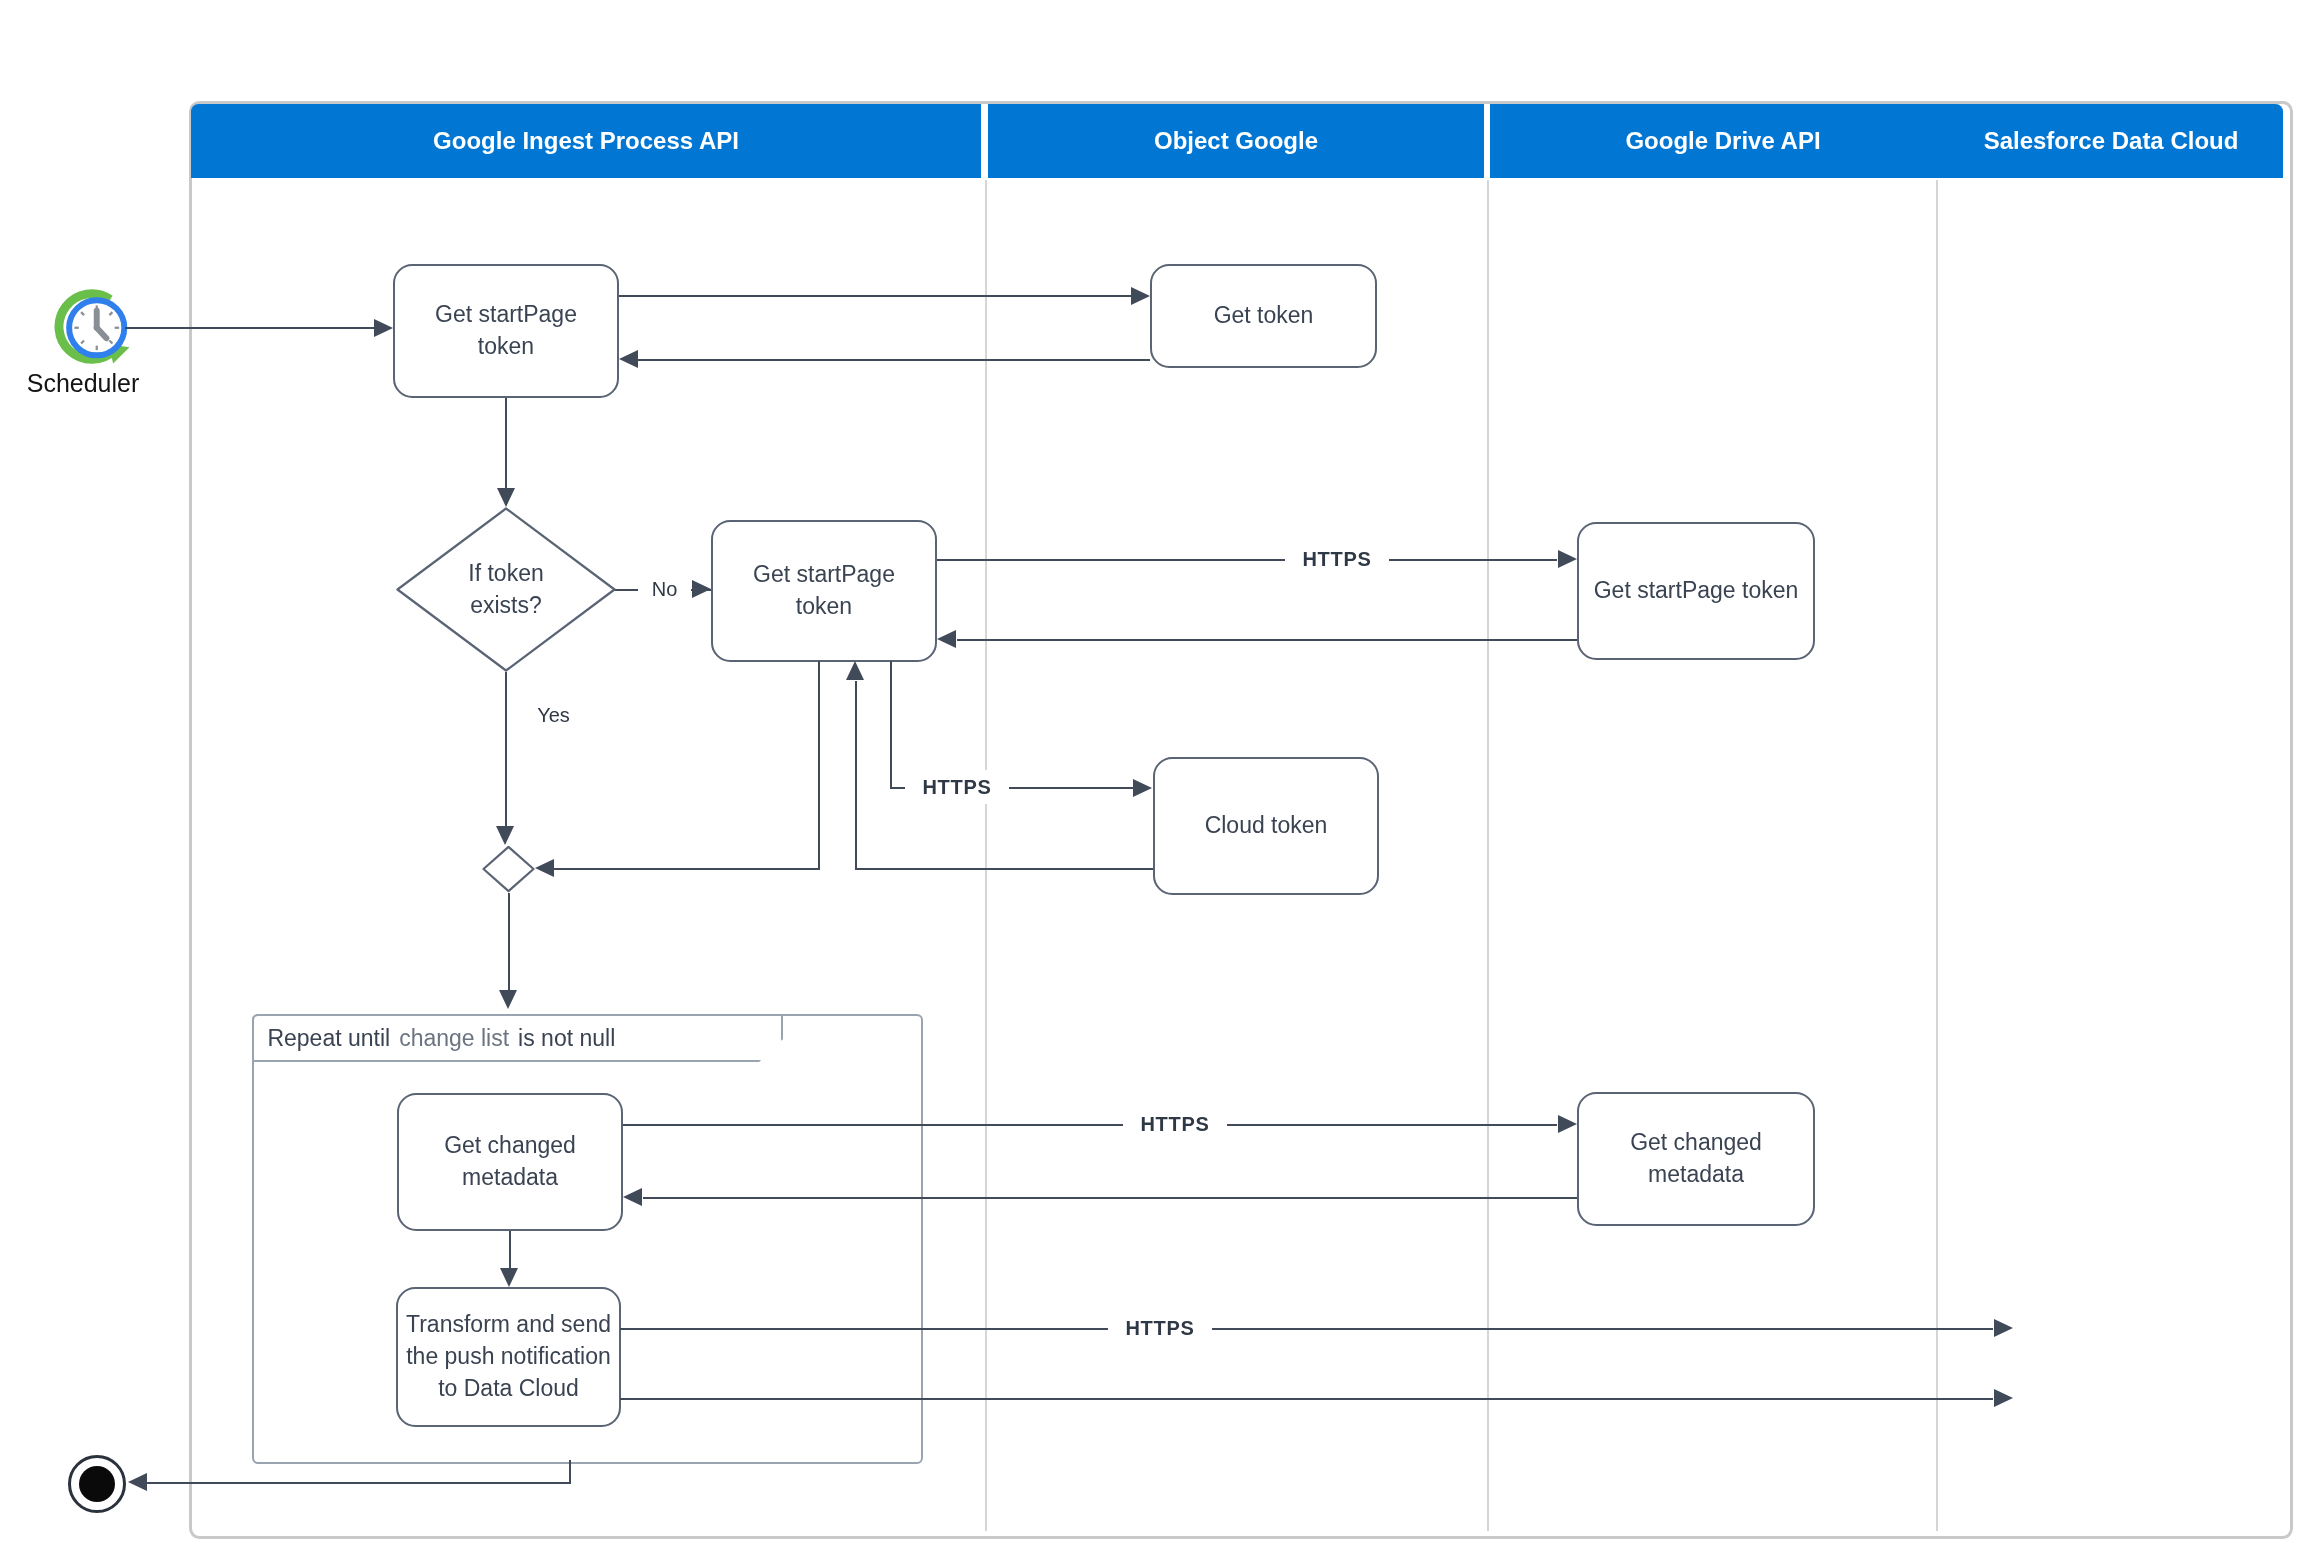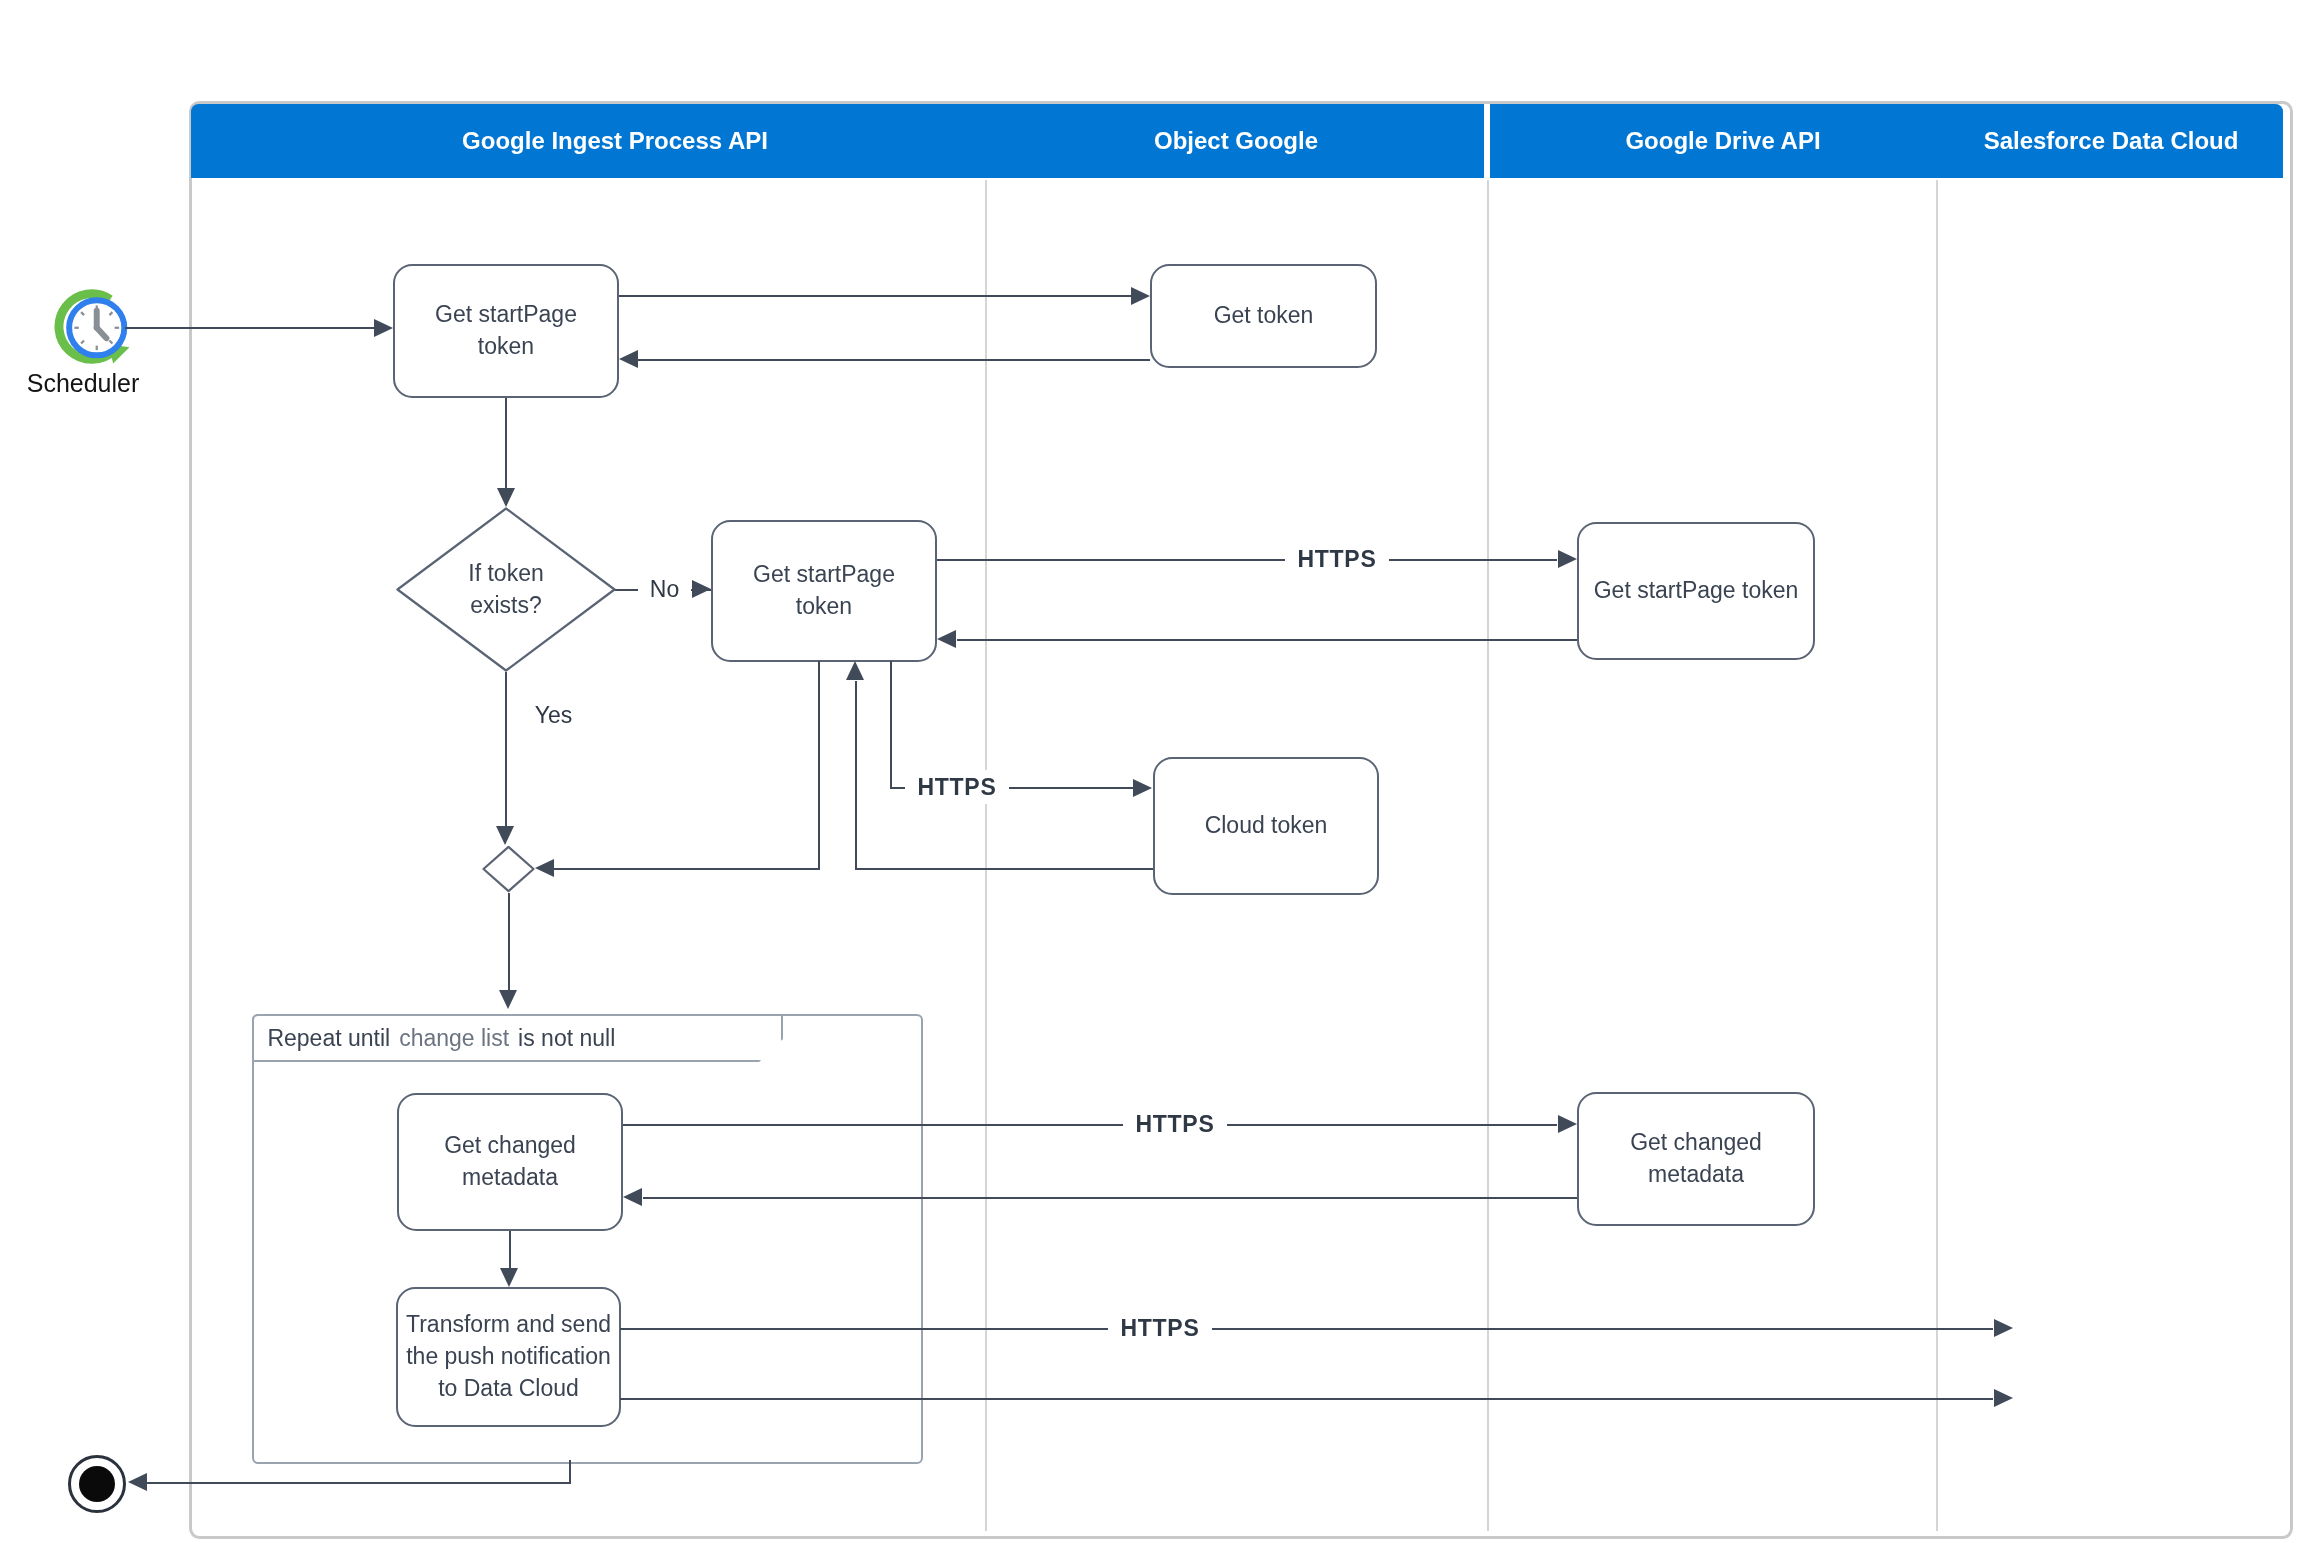--- a/index.html
+++ b/index.html
@@ -7,38 +7,38 @@
     --node-text:#3a4352; --frame-border:#9aa3b0; --pool-border:#c9c9cb; --divider:#d5d5d7;
     --scheduler-green:#6abf4b; --scheduler-blue:#2f80ed;
   }
   html,body{margin:0;padding:0;background:#ffffff;}
   body{font-family:"Liberation Sans", sans-serif;}
   #stage{position:relative;width:2319px;height:1563px;background:#fff;overflow:hidden;}
   .pool{position:absolute;border:3px solid var(--pool-border);border-radius:10.4px;background:#fff;}
   .divider{position:absolute;width:2.2px;background:var(--divider);}
   .lane-head{position:absolute;height:74px;background:var(--header-bg);color:var(--header-text);
     font-size:24px;font-weight:bold;display:flex;align-items:center;justify-content:center;}
-  .lane-head.first{border-top-left-radius:7.4px;padding-left:29px;}
+  .lane-head.first{border-top-left-radius:7.4px;}
   .lane-head.last{border-top-right-radius:7.4px;}
   .node{position:absolute;border:2.2px solid var(--node-border);border-radius:19.3px;background:#fff;
     display:flex;align-items:center;justify-content:center;text-align:center;
     font-size:23px;line-height:1.38;color:var(--node-text);padding:0 13.4px;box-sizing:border-box;}
   .dwrap{position:absolute;}
   .dwrap svg{position:absolute;left:0;top:0;}
   .dtext{position:absolute;left:0;top:0;width:100%;height:100%;display:flex;align-items:center;
     justify-content:center;text-align:center;font-size:23px;line-height:1.38;color:var(--node-text);}
   .dtext span{width:137px;}
   .h{position:absolute;height:2.2px;background:var(--line);}
   .v{position:absolute;width:2.2px;background:var(--line);}
   .ar{position:absolute;width:0;height:0;}
   .ar.r{border-top:9.6px solid transparent;border-bottom:9.6px solid transparent;border-left:19.3px solid var(--line);}
   .ar.l{border-top:9.6px solid transparent;border-bottom:9.6px solid transparent;border-right:19.3px solid var(--line);}
   .ar.d{border-left:9.6px solid transparent;border-right:9.6px solid transparent;border-top:19.3px solid var(--line);}
   .ar.u{border-left:9.6px solid transparent;border-right:9.6px solid transparent;border-bottom:19.3px solid var(--line);}
-  .elabel{position:absolute;background:#fff;text-align:center;font-size:23px;height:34px;line-height:34px;color:#2f3845;}
+  .elabel{position:absolute;background:#fff;text-align:center;font-size:20px;height:34px;line-height:34px;color:#2f3845;}
   .elabel.bold{font-weight:bold;letter-spacing:0.7px;}
   .frame{position:absolute;border:2.2px solid var(--frame-border);border-radius:6px;}
   .frame-tab{position:absolute;background:#fff;border:2.2px solid var(--frame-border);border-top-left-radius:6px;
     box-sizing:border-box;font-size:23px;color:#3a4352;display:flex;align-items:center;padding-left:13.4px;
     clip-path:polygon(0 0,100% 0,100% 52%,95.5% 100%,0 100%);}
   .frame-tab .varword{color:#6b7480;margin:0 9px;}
   .endnode-outer{position:absolute;width:58px;height:58px;border:3px solid #2b323d;border-radius:50%;background:#fff;box-sizing:border-box;}
   .endnode-inner{position:absolute;width:36px;height:36px;background:#0a0a0a;border-radius:50%;}
   .actor-label{position:absolute;text-align:center;font-size:25px;color:#141414;}
 </style>

